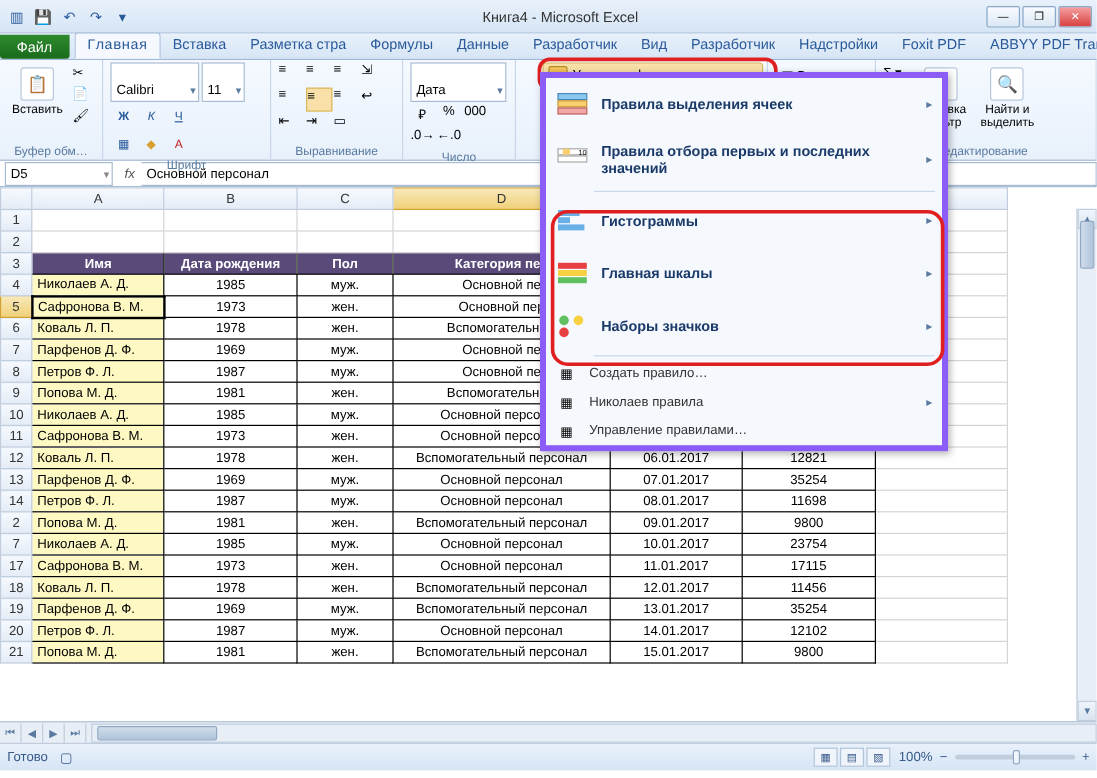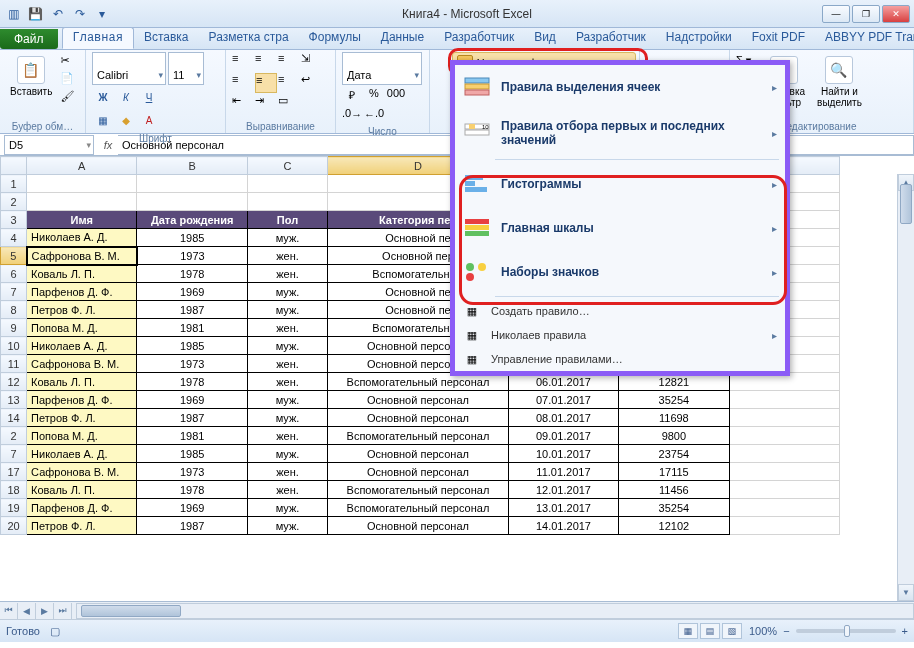--- a/index.html
+++ b/index.html
@@ -550,20 +550,30 @@
         <tr>
           <th class="rowhead">20</th>
     <td class="name brd">Петров Ф. Л.</td>
     <td class="brd c">1987</td>
     <td class="brd c">муж.</td>
     <td class="brd c">Основной персонал</td>
     <td class="brd c">14.01.2017</td>
     <td class="brd c">12102</td>
     <td></td>
         </tr>
+        <tr>
+          <th class="rowhead">21</th>
+    <td class="name brd">Попова М. Д.</td>
+    <td class="brd c">1981</td>
+    <td class="brd c">жен.</td>
+    <td class="brd c">Вспомогательный персонал</td>
+    <td class="brd c">15.01.2017</td>
+    <td class="brd c">9800</td>
+    <td></td>
+        </tr>
       </tbody>
   </table>
   <div class="vscroll">
     <div class="arr" style="top:0">▲</div>
     <div class="thumb"></div>
     <div class="arr" style="bottom:0">▼</div>
   </div>
 </div>
 
 <div class="sheetbar">

